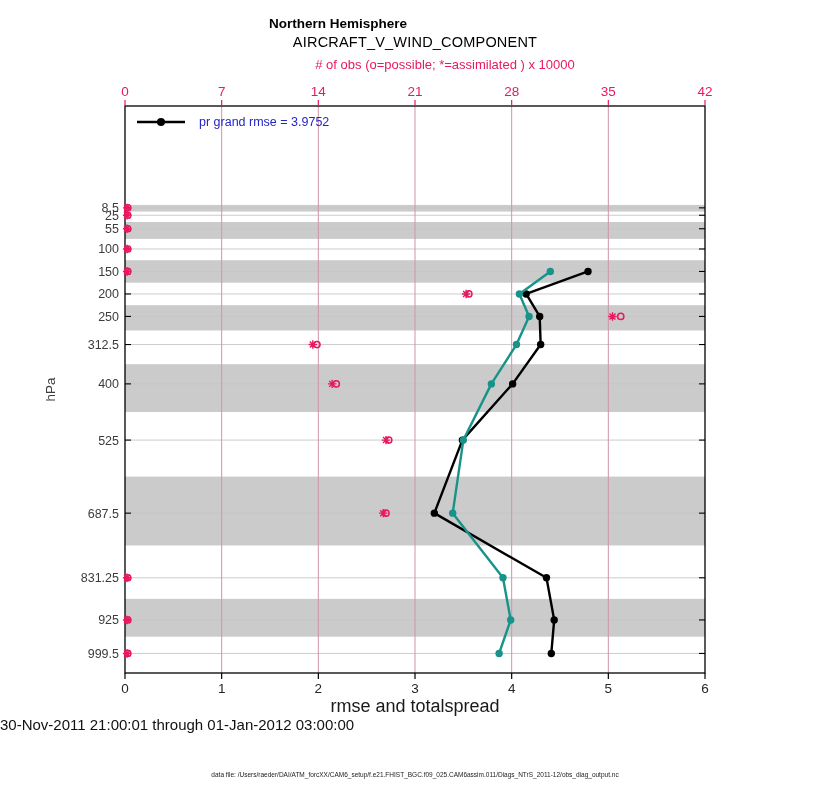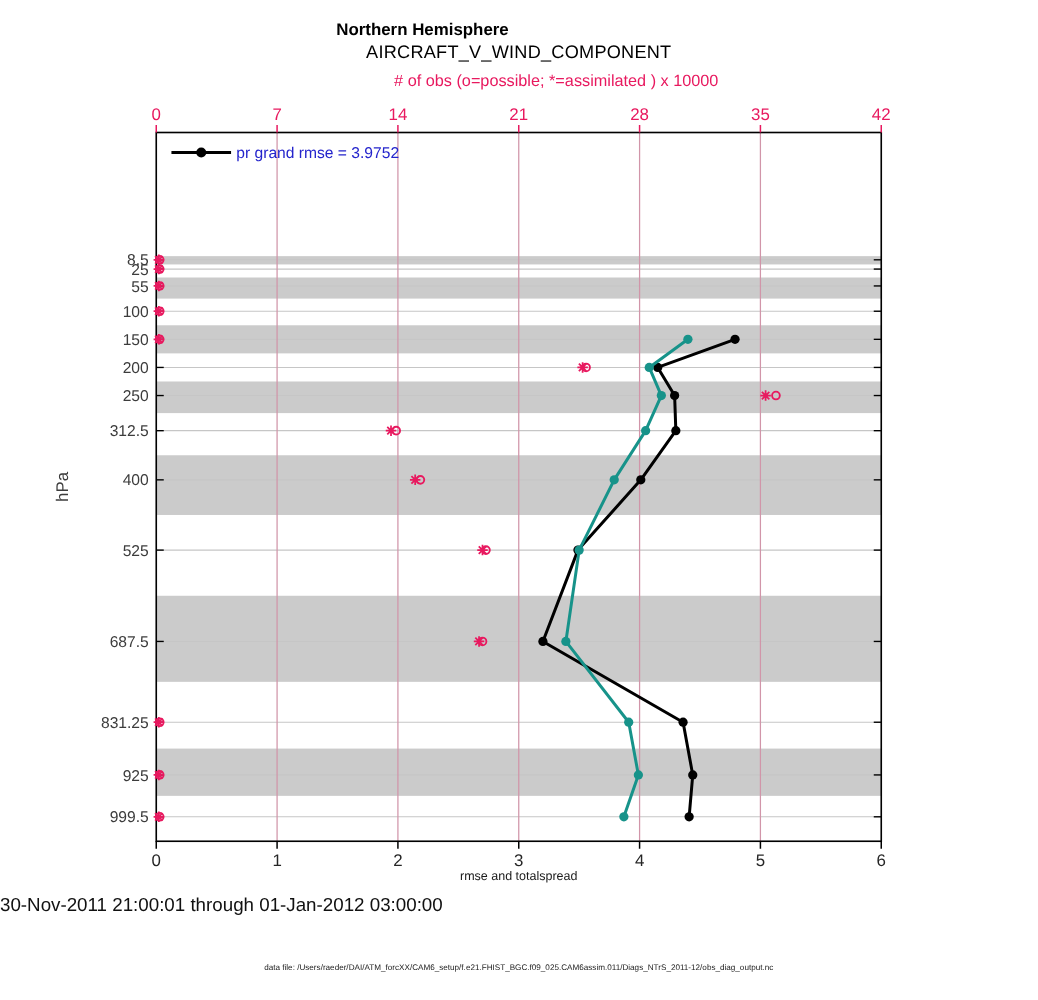--- a/index.html
+++ b/index.html
@@ -2,29 +2,29 @@
 <html><head>
 <meta charset="utf-8">
 <style>
   html,body{margin:0;padding:0}
   body{width:830px;height:800px;position:relative;background:#ffffff;
        font-family:"Liberation Sans",sans-serif;overflow:hidden}
   .abs{position:absolute}
   #title1{top:16px;left:0;width:676px;text-align:center;font-weight:bold;font-size:13.5px;color:#000}
   #title2{top:34px;left:0;width:830px;text-align:center;font-weight:normal;font-size:14.5px;color:#000;letter-spacing:.2px}
   #obslabel{top:57px;left:0;width:830px;text-align:center;font-size:13px;color:#e8195f}
-  #xlabel{top:696px;left:0;width:830px;text-align:center;font-size:10px;color:#1a1a1a}
+  #xlabel{top:696px;left:0;width:830px;text-align:center;font-size:18px;color:#1a1a1a}
   #dateline{top:716px;left:0;width:830px;font-size:15px;color:#111}
   #datafile{top:771px;left:0;width:830px;text-align:center;font-size:6.5px;color:#222}
   #hpa{left:30px;top:382px;width:40px;text-align:center;font-size:13.5px;color:#3c3c3c;
        transform:rotate(-90deg)}
   #plot{position:absolute;left:0;top:0}
   #legend{left:137px;top:113px}
   .legrow{display:flex;align-items:center;height:18px}
-  .legtext{margin-left:4px;font-size:12.5px}
+  .legtext{margin-left:14px;font-size:12.5px}
 </style>
 </head>
 <body>
 
 <div>
 
   <svg id="plot" width="830" height="800">
       <rect x="125" y="204.92149088025377" width="580" height="6.632236320380656" fill="#cbcbcb"></rect>
       <rect x="125" y="222.0079302141158" width="580" height="16.861617763679618" fill="#cbcbcb"></rect>
       <rect x="125" y="260.2275971451229" width="580" height="22.48215701823949" fill="#cbcbcb"></rect>

